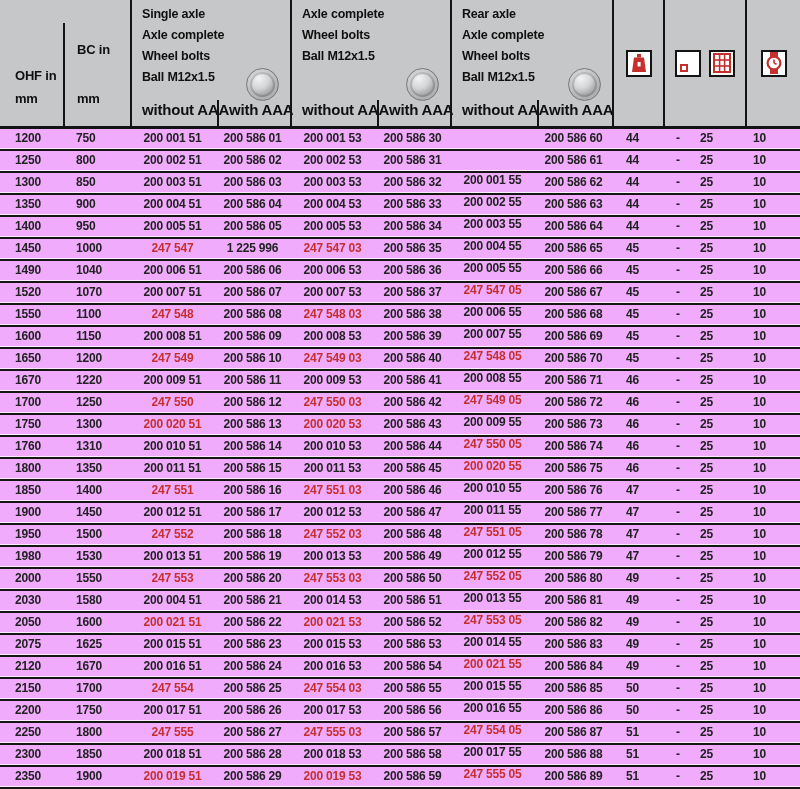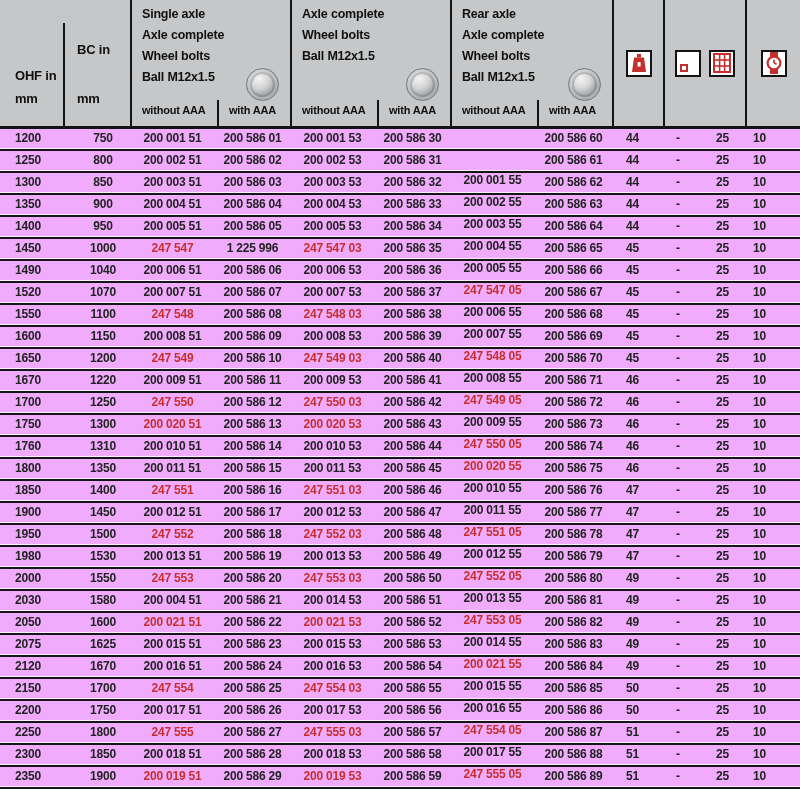--- a/index.html
+++ b/index.html
@@ -26,21 +26,21 @@
   .div-ohf-bc{position:absolute;left:63px;top:23px;bottom:0;width:2px;background:#141414;}
 
   .h-group{
     box-sizing:border-box;border-left:2px solid #141414;
     position:relative;padding:4px 0 0 10px;width:160px;
   }
   .h-group.rear{width:162px;}
   .h-group .g-line{font-weight:bold;font-size:12.5px;line-height:21px;letter-spacing:-0.2px;white-space:nowrap;}
   .g-sub{position:absolute;left:0;right:0;bottom:0;height:26px;display:flex;}
   .g-sub .sub-cell{
-    box-sizing:border-box;font-weight:bold;font-size:11px;line-height:20px;
+    box-sizing:border-box;font-weight:bold;font-size:15px;line-height:20px;
     letter-spacing:-0.2px;padding-left:10px;white-space:nowrap;
   }
   .g-sub .sub-without{width:85px;}
   .g-sub .sub-with{flex:1;border-left:2px solid #141414;}
 
   .coin{
     position:absolute;right:11px;top:68px;width:31px;height:31px;border-radius:50%;
     background:radial-gradient(circle at 38% 30%, #f4f4f4, #d4d5d6 35%, #8e9093 72%, #c2c3c5 100%);
     border:1px solid #77797b;
     box-shadow:inset 0 0 0 3px rgba(255,255,255,.35), inset 0 0 0 5px rgba(110,112,115,.35);
@@ -62,27 +62,27 @@
   
   .tbody{background:#c6c7c8;}
   .row{
     display:flex;height:22px;box-sizing:border-box;
     background:#f0abfc;border-bottom:2px solid #161616;
     box-shadow:inset 0 -1px 0 rgba(255,255,255,.8);
     font-weight:bold;font-size:12px;color:#222;letter-spacing:-0.2px;
   }
   .cell{box-sizing:border-box;line-height:19px;text-align:center;white-space:nowrap;}
   .c-ohf{width:64px;text-align:left;padding-left:15px;}
-  .c-bc {width:66px;text-align:center;padding-left:12px;}
+  .c-bc {width:66px;text-align:left;padding-left:12px;}
   .c-s1{width:85px;} .c-s2{width:75px;}
   .c-t1{width:85px;} .c-t2{width:75px;}
   .c-r1{width:85px;margin-top:42px;} .c-r2{width:77px;}
   .c-wt{width:51px;padding-right:10px;}
   .c-pk{width:30px;}
-  .c-gr{width:52px;text-align:center;padding-left:7px;}
+  .c-gr{width:52px;text-align:left;padding-left:7px;}
   .c-tm{width:55px;text-align:left;padding-left:8px;}
   .red{color:#c5302e;}
 </style>
 </head>
 <body>
 
 <div class="wrap">
 
   <div class="hdr">
     <div class="h-ohf">

